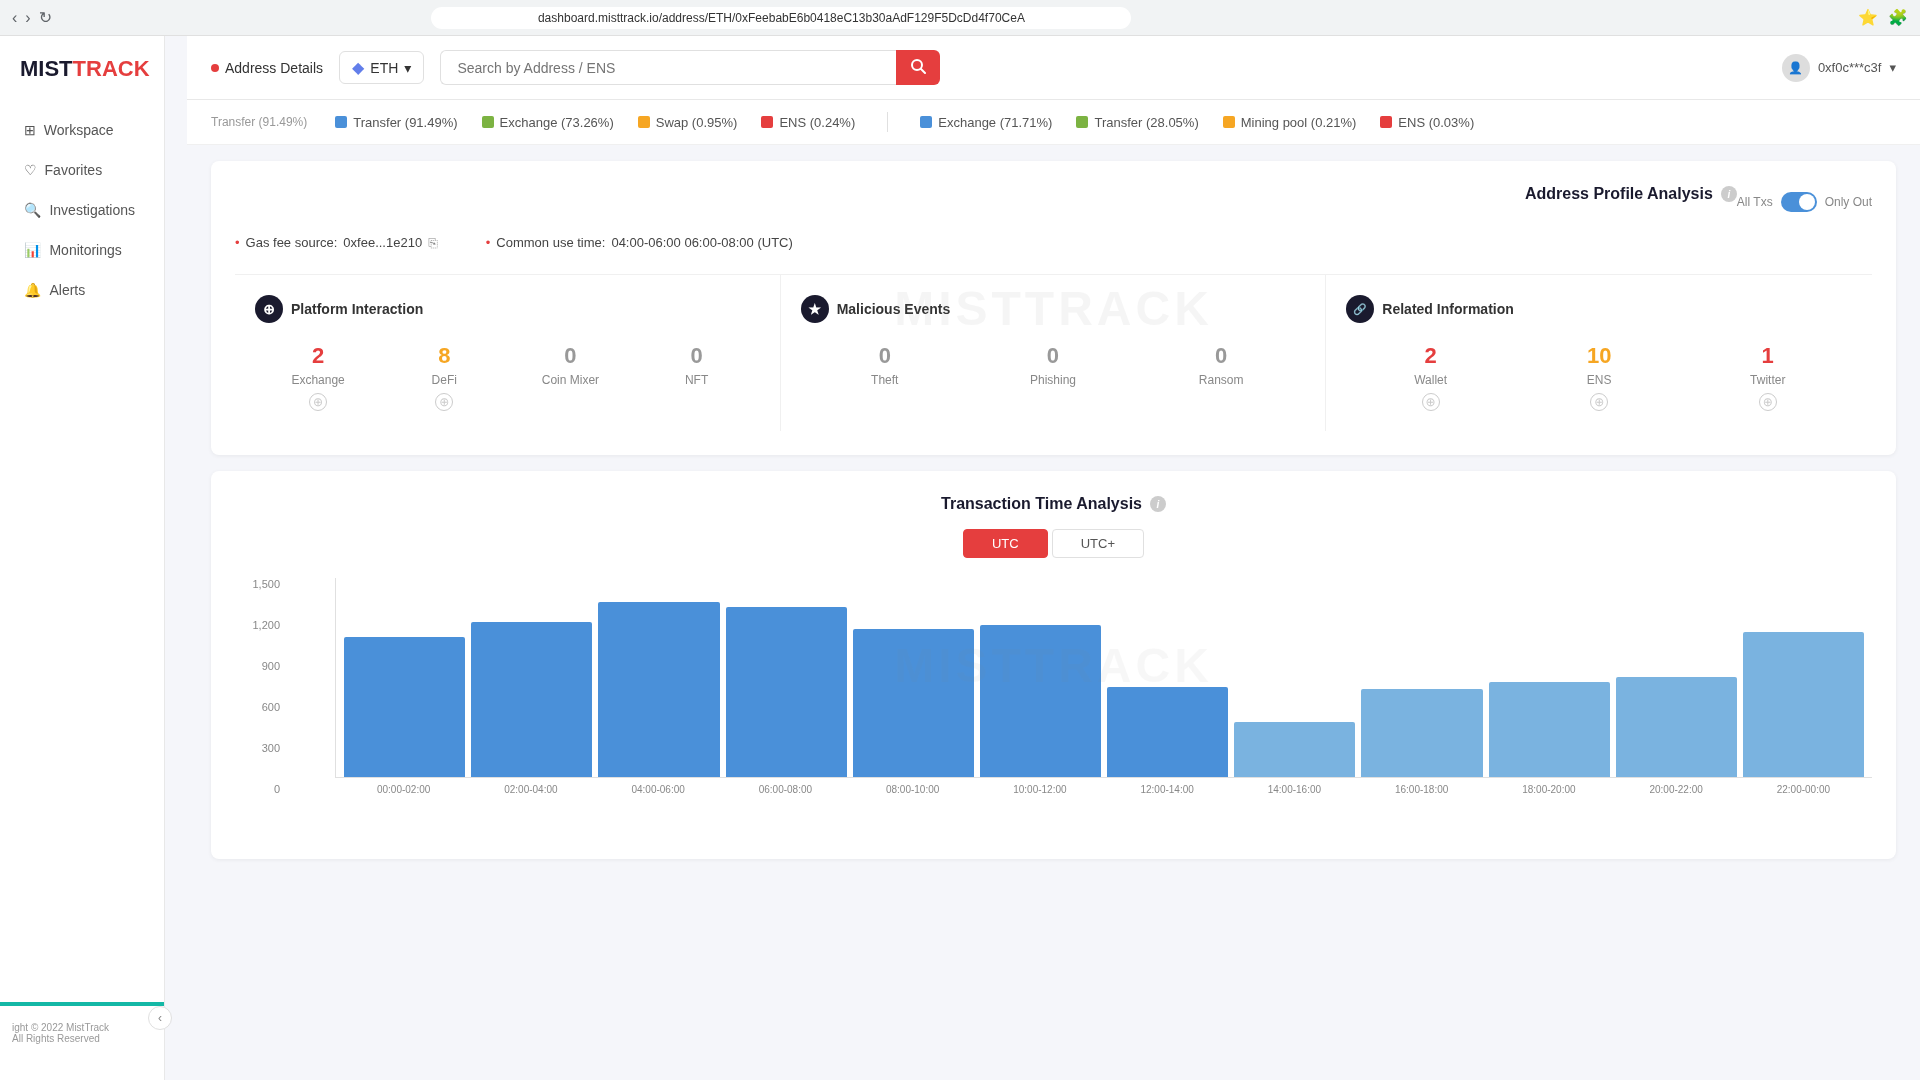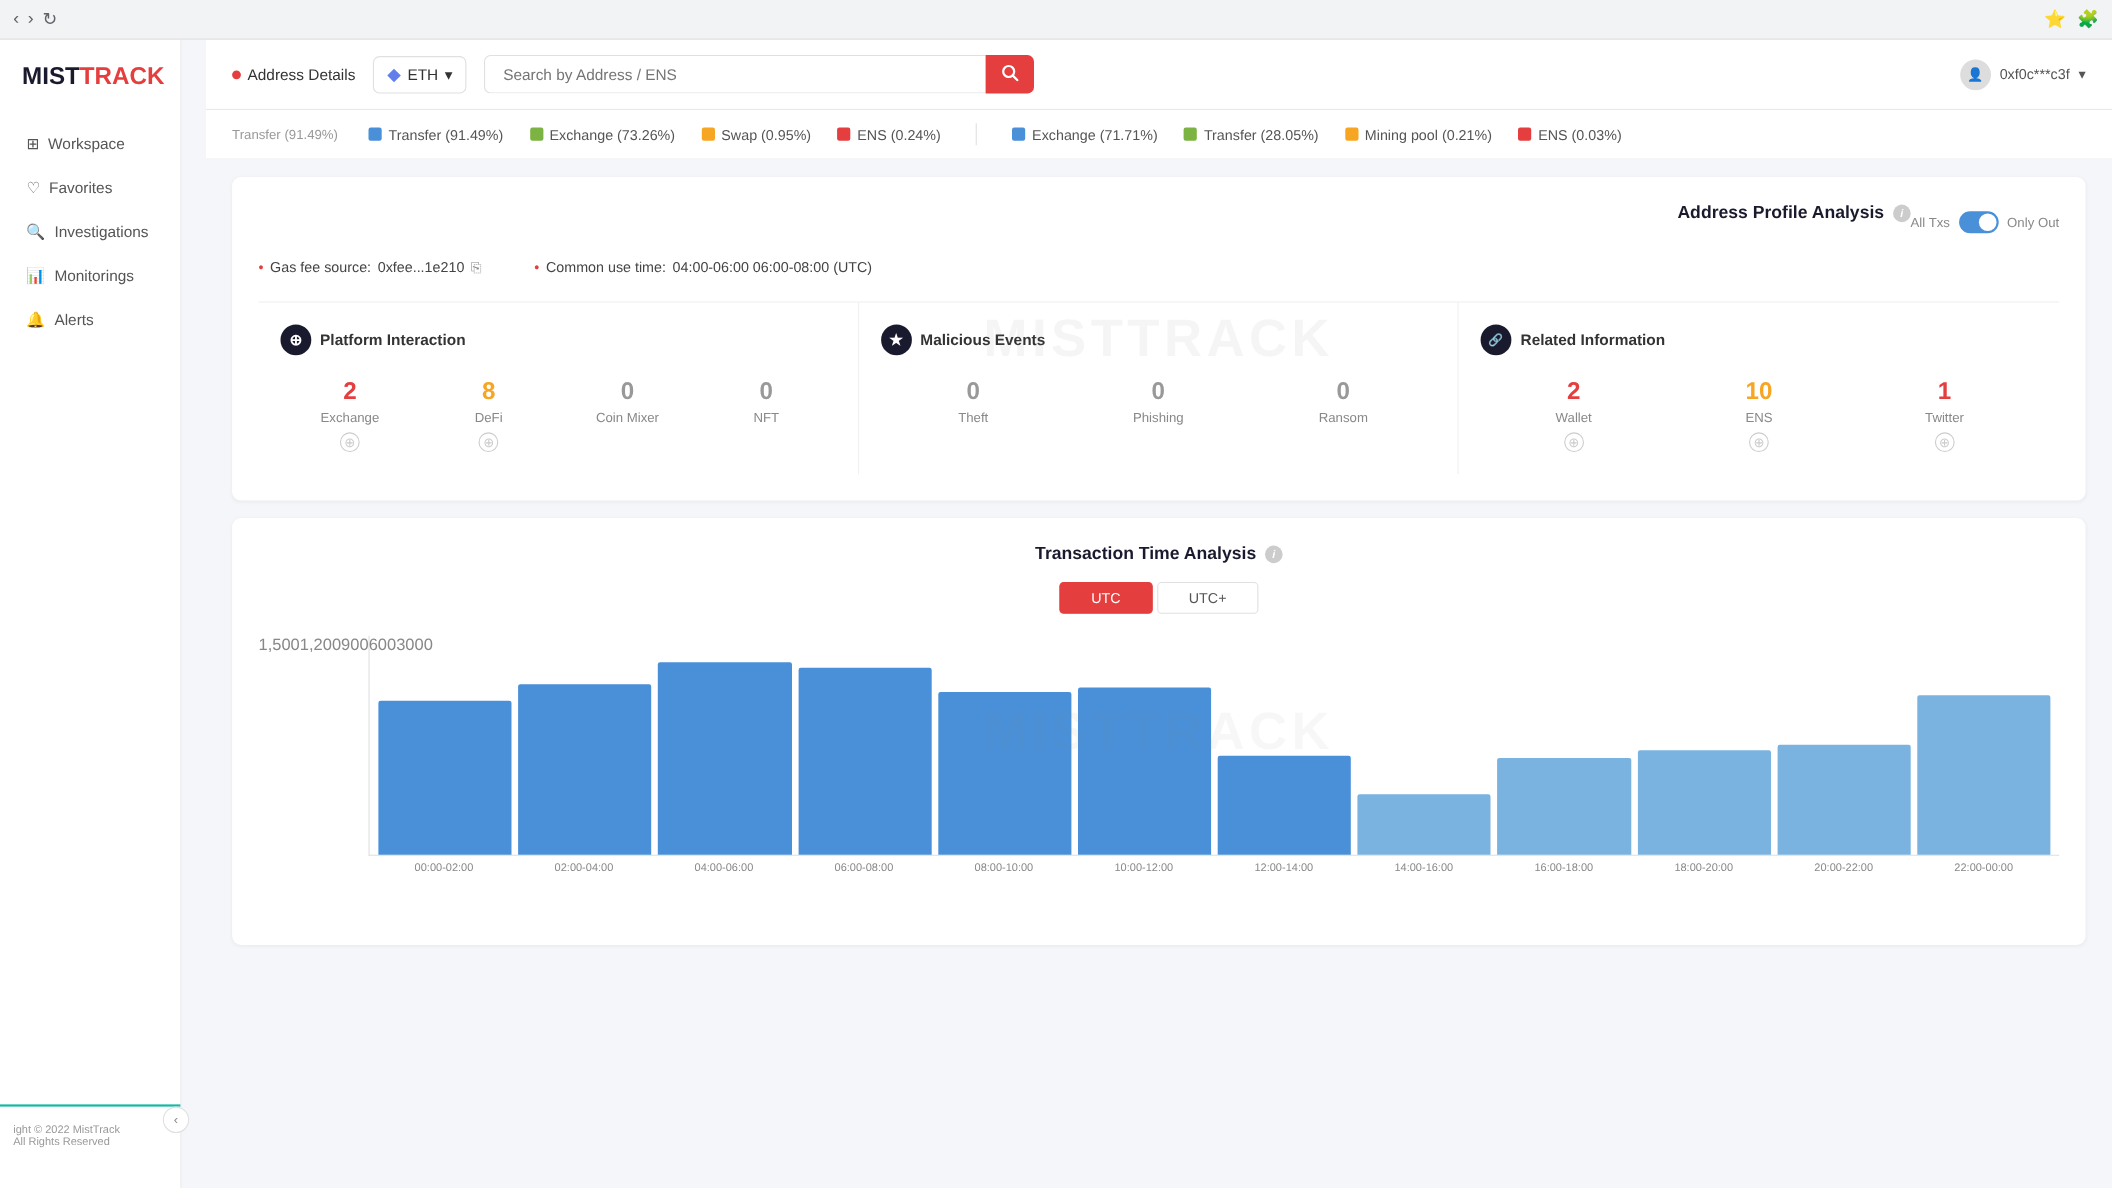--- a/index.html
+++ b/index.html
@@ -39,21 +39,21 @@
       font-size: 14px;
       color: #555;
       display: flex;
       align-items: center;
       gap: 8px;
     }
     .sidebar-footer {
       padding: 16px 12px;
       font-size: 10px;
       color: #999;
-      border-top: 2px solid #14b8a6;
+      border-top: 4px solid #14b8a6;
     }
     .sidebar-collapse {
       position: absolute;
       left: 148px;
       bottom: 50px;
       width: 24px;
       height: 24px;
       background: #fff;
       border: 1px solid #e0e0e0;
       border-radius: 50%;
@@ -410,23 +410,23 @@
     .chart-area {
       position: relative;
       padding: 0 0 40px 50px;
     }
     .chart-y-labels {
       position: absolute;
       left: 0;
       top: 0;
       bottom: 40px;
       display: flex;
-      flex-direction: row;
+      flex-direction: column;
       justify-content: space-between;
-      font-size: 15px;
+      font-size: 11px;
       color: #888;
       text-align: right;
       width: 45px;
     }
     .chart-bars {
       display: flex;
       align-items: flex-end;
       gap: 6px;
       height: 200px;
       border-bottom: 1px solid #e0e0e0;
@@ -466,20 +466,21 @@
   </style>
 </head>
 <body>
 
 <div class="browser-bar">
   <div style="display:flex;align-items:center;gap:8px;margin-right:16px;">
     <span style="font-size:16px;cursor:pointer;">‹</span>
     <span style="font-size:16px;cursor:pointer;">›</span>
     <span style="font-size:16px;cursor:pointer;">↻</span>
   </div>
+  <div class="browser-url">dashboard.misttrack.io/address/ETH/0xFeebabE6b0418eC13b30aAdF129F5DcDd4f70CeA</div>
   <div style="display:flex;gap:10px;margin-left:auto;font-size:16px;">
     <span>⭐</span>
     <span>🧩</span>
   </div>
 </div>
 
 <div class="page-wrapper">
 
   <div class="sidebar">
     <div class="sidebar-logo">

